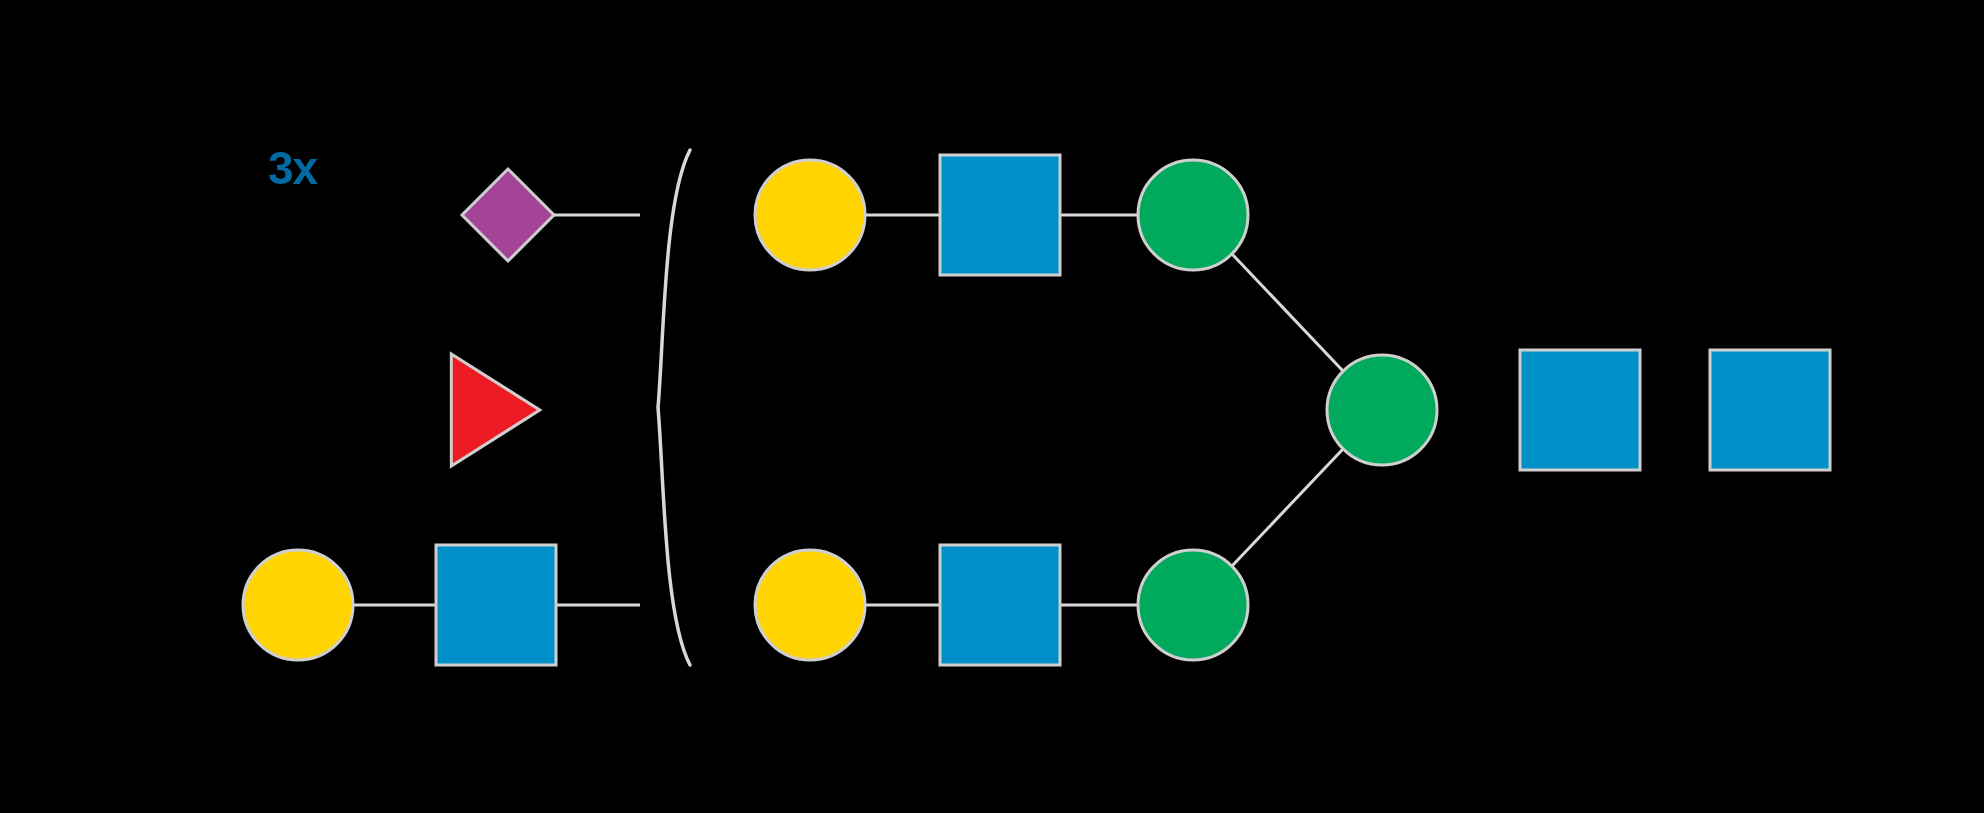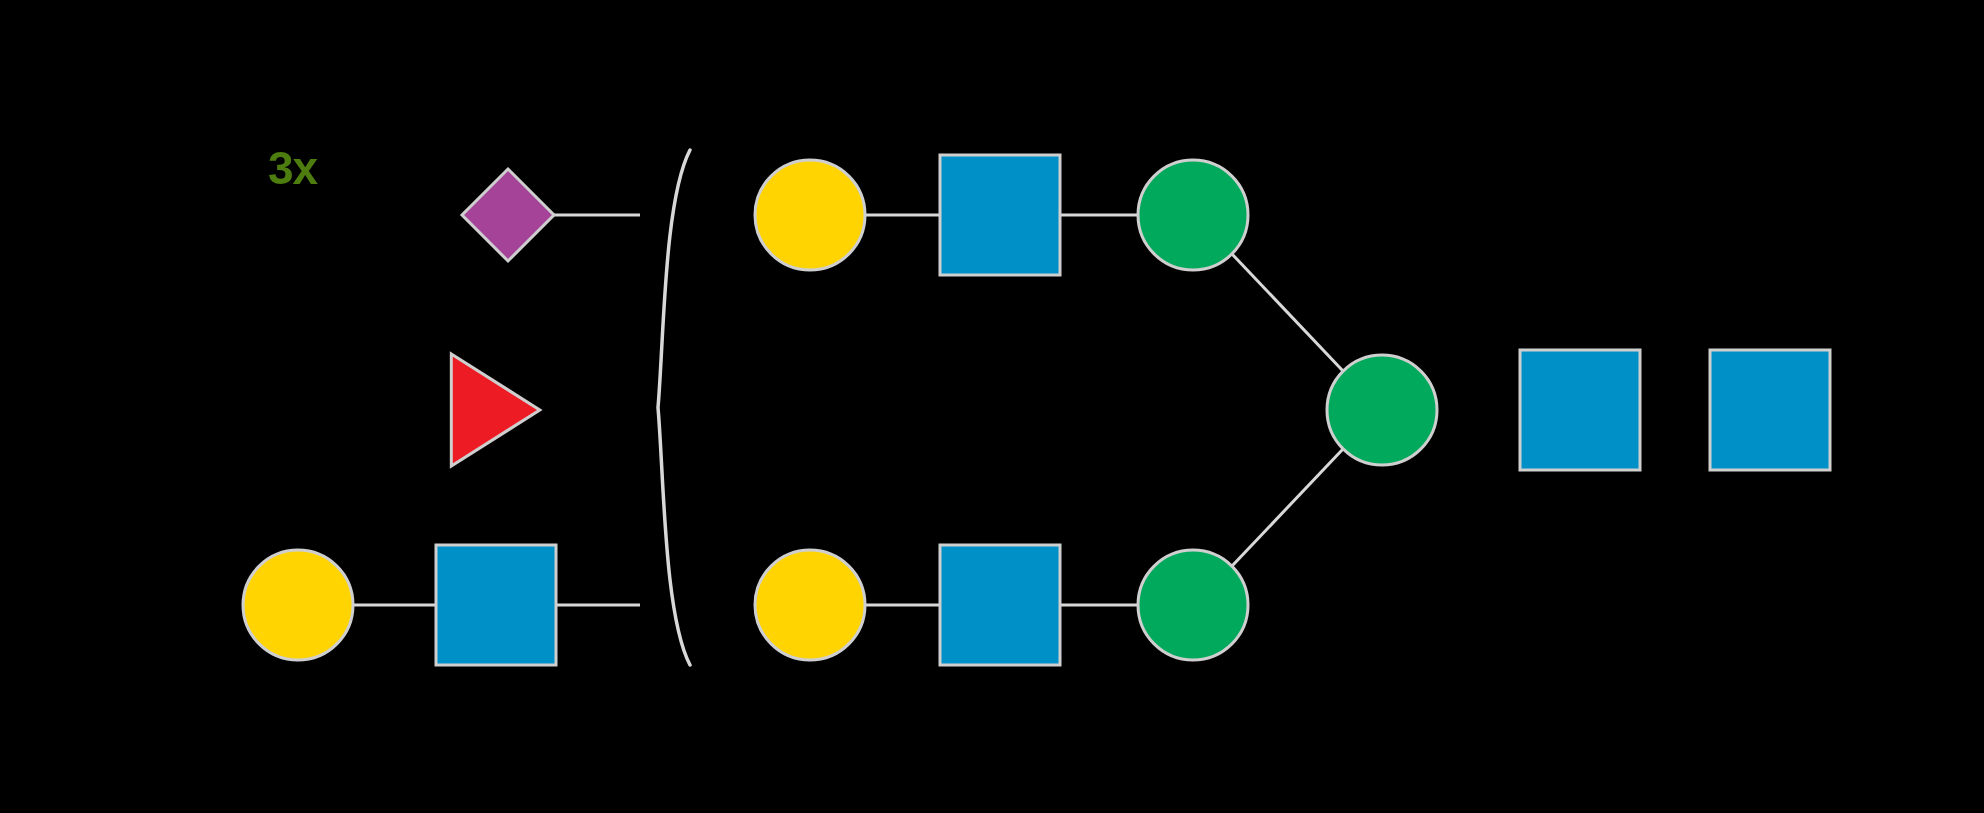--- a/index.html
+++ b/index.html
@@ -34,15 +34,15 @@
       <rect x="940" y="155" width="120" height="120" fill="#0090C8" stroke="#cfcfcf" stroke-width="3"></rect>
       <circle cx="1193" cy="215" r="55" fill="#00A95C" stroke="#cfcfcf" stroke-width="3"></circle>
       <circle cx="810" cy="605" r="55" fill="#FFD400" stroke="#cfcfcf" stroke-width="3"></circle>
       <rect x="940" y="545" width="120" height="120" fill="#0090C8" stroke="#cfcfcf" stroke-width="3"></rect>
       <circle cx="1193" cy="605" r="55" fill="#00A95C" stroke="#cfcfcf" stroke-width="3"></circle>
       <circle cx="1382" cy="410" r="55" fill="#00A95C" stroke="#cfcfcf" stroke-width="3"></circle>
       <rect x="1520" y="350" width="120" height="120" fill="#0090C8" stroke="#cfcfcf" stroke-width="3"></rect>
       <rect x="1710" y="350" width="120" height="120" fill="#0090C8" stroke="#cfcfcf" stroke-width="3"></rect>
     </svg>
 
-  <div class="lbl" id="lbl0" style="left: 268px; top: 145px; color: #4d7c0f;">3x</div>
+  <div class="lbl" id="lbl0" style="left: 268px; top: 145px; color: #0369a1;">3x</div>
 
 </div>
 
 </body></html>

